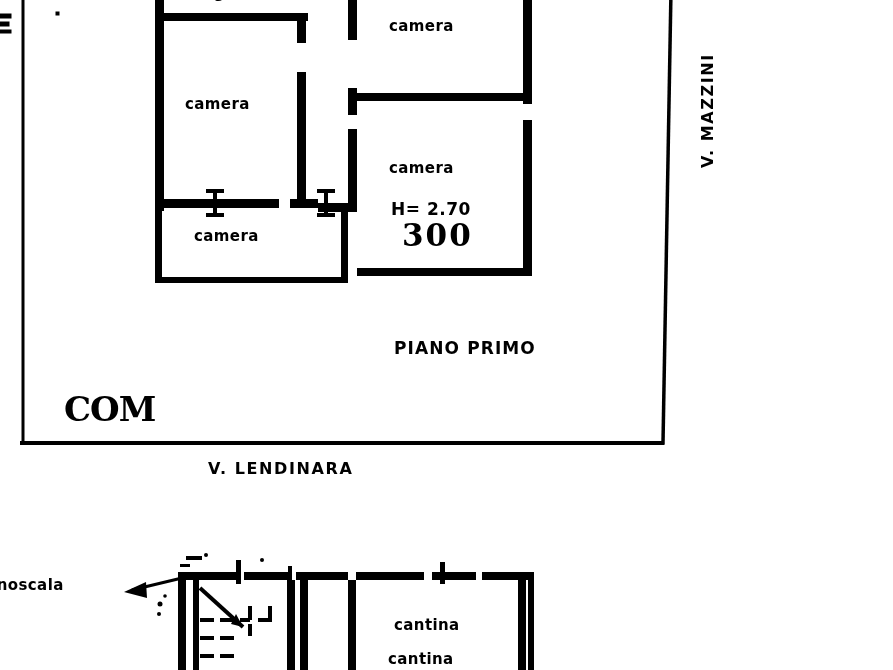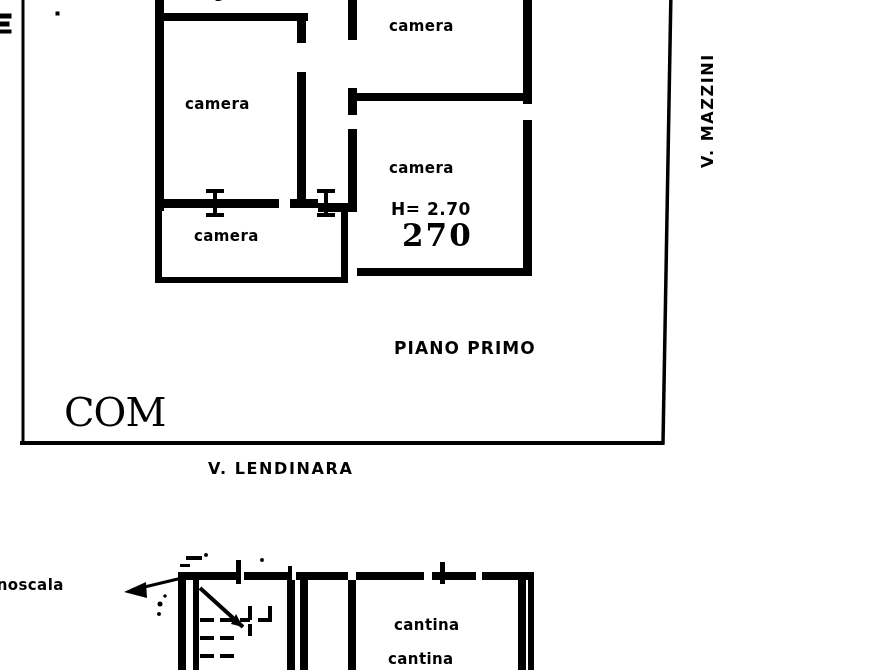--- a/index.html
+++ b/index.html
@@ -59,22 +59,22 @@
     letter-spacing: 0.5px;
   }
   .height-hand {
     font-family: "DejaVu Serif", serif;
     font-size: 31px;
     font-weight: 700;
     letter-spacing: 2px;
   }
   .com-hand {
     font-family: "DejaVu Serif", serif;
-    font-size: 40px;
-    font-weight: 400;
+    font-size: 34px;
+    font-weight: 700;
     letter-spacing: -1px;
   }
   .vert {
     transform-origin: 0 0;
     transform: rotate(-90deg);
   }
   .clip-left {
     
     left: 0;
   }
@@ -248,21 +248,21 @@
   <div class="lbl room-name" style="left:185px; top:97px;">camera</div>
 
   <div class="lbl room-name" style="left:389px; top:19px;">camera</div>
 
   <div class="lbl room-name" style="left:389px; top:161px;">camera</div>
 
   <div class="lbl room-name" style="left:194px; top:229px;">camera</div>
 
   <div class="lbl height-print" style="left:391px; top:201px;">H= 2.70</div>
 
-  <div class="lbl height-hand" style="left:402px; top:220px;">270</div>
+  <div class="lbl height-hand" style="left:402px; top:220px;">300</div>
 
   <div class="lbl floor-name" style="left:394px; top:300px;">PIANO PRIMO</div>
 
   <div class="lbl com-hand" style="left:64px; top:392px;">COM</div>
 
   <div class="lbl street-name" style="left:208px; top:461px;">V. LENDINARA</div>
 
   <div class="lbl street-name vert" style="left:700px; top:168px;">V. MAZZINI</div>
 
   <div class="lbl room-name clip-left" style="top:578px; left:-24px;">vanoscala</div>

